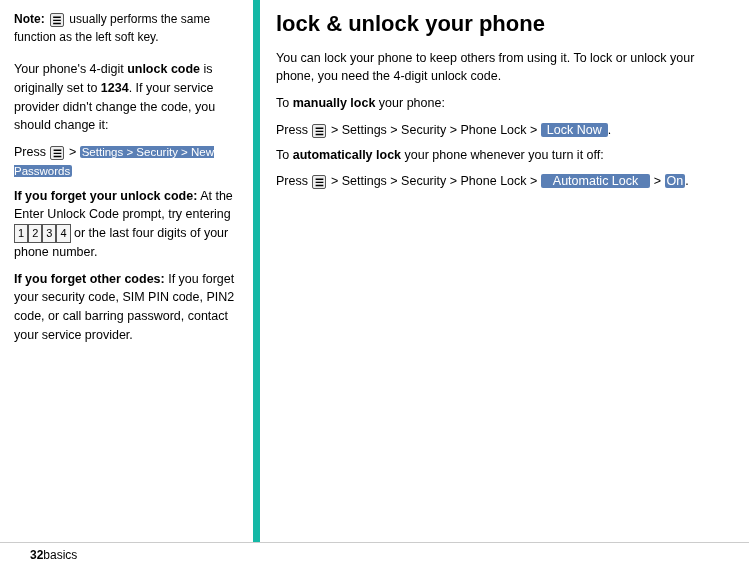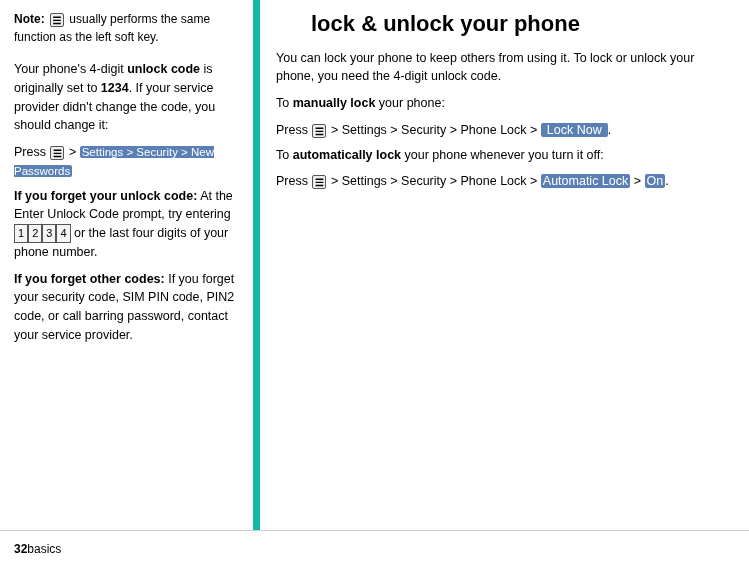--- a/index.html
+++ b/index.html
@@ -78,37 +78,36 @@
       font-size: 11px;
       vertical-align: middle;
       margin: 0 0px;
       background: #f5f5f5;
     }
     .right-title {
       font-size: 22px;
       font-weight: bold;
       margin-bottom: 10px;
       line-height: 1.3;
-      margin-left: 35px;
     }
     .page-num {
       font-size: 12px;
       font-weight: bold;
       color: #000;
     }
     .bottom-bar {
       position: absolute;
       bottom: 0;
       left: 0;
       width: 749px;
-      height: 36px;
+      height: 24px;
       background: #fff;
       display: flex;
       align-items: center;
-      padding: 0 14px;
+      padding: 0 30px;
       border-top: 1px solid #ccc;
     }
   </style>
 </head>
 <body>
 
 <div class="left-col">
   <div class="note-box">
     <span class="label">Note:</span>
     <span style="display:inline-block;width:14px;height:14px;border:1px solid #555;border-radius:2px;background:#eee;text-align:center;line-height:13px;font-size:10px;font-weight:bold;vertical-align:middle;margin:0 2px;">☰</span>
@@ -163,21 +162,21 @@
   <p class="body-text">
     <span>To </span><span class="bold">automatically lock</span><span> your phone whenever you turn it off:</span>
   </p>
 
   <p class="press-line">
     <span>Press</span>
     <span class="menu-icon">☰</span>
     <span> &gt; </span>
     <span>Settings &gt; Security &gt; Phone Lock</span>
     <span> &gt; </span>
-    <span style="background-color:#5a7fb5;color:#fff;padding:0 2px;border-radius:2px;">Automatic Lock</span>
+    <span style="background-color:#5a7fb5;color:#fff;padding:0 12px;border-radius:2px;">Automatic Lock</span>
     <span> &gt; </span>
     <span style="background-color:#5a7fb5;color:#fff;padding:0 2px;border-radius:2px;">On</span><span>.</span>
   </p>
 
 </div>
 
 <div class="bottom-bar">
   <span class="page-num">32</span>
   <span style="margin-left:0;font-size:12px;">basics</span>
 </div>

